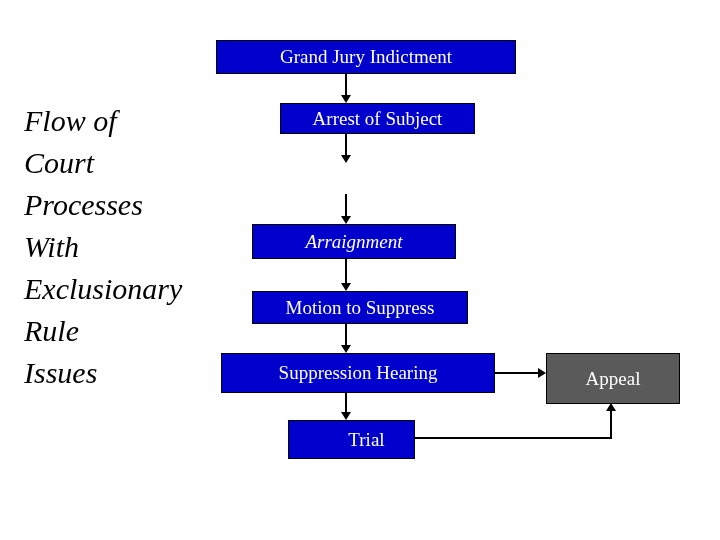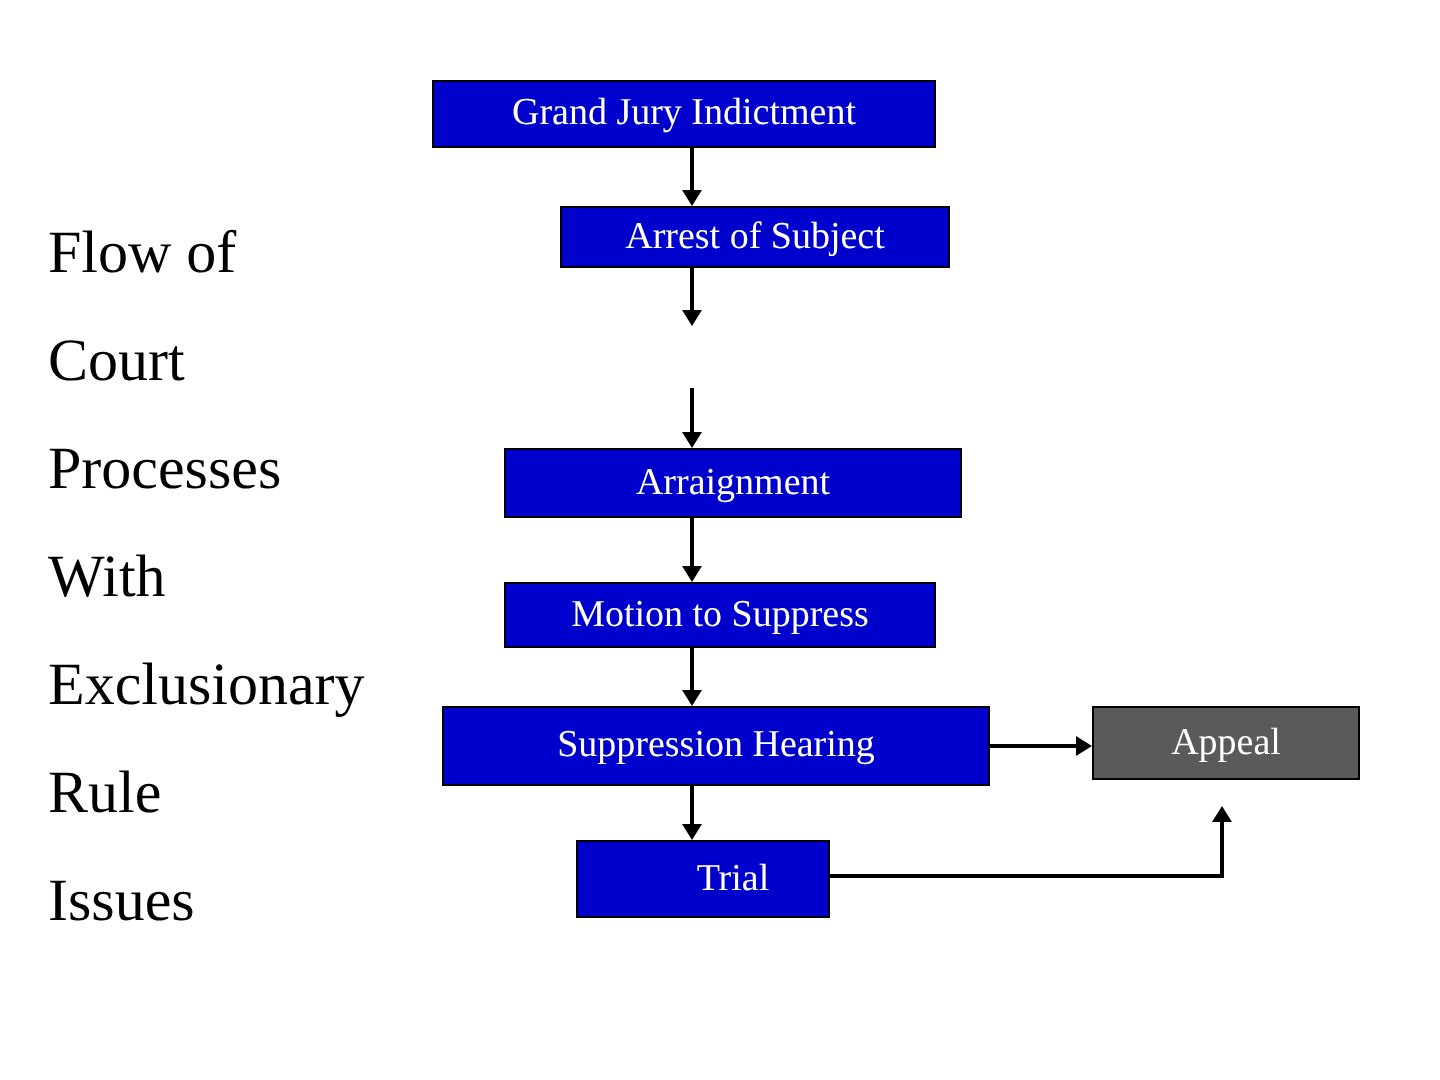--- a/index.html
+++ b/index.html
@@ -16,53 +16,54 @@
     overflow: hidden;
     font-family: "Liberation Serif", "DejaVu Serif", serif;
   }
   
   #heading {
     position: absolute;
     left: 24px;
     top: 100px;
     width: 196px;
     font-size: 30px;
-    line-height: 54px;
+    line-height: 42px;
     color: #000000;
     font-family: "Liberation Serif", "DejaVu Serif", serif;
     white-space: pre-line;
     letter-spacing: 0px;
+    font-style: italic;
   }
   
   .node {
     position: absolute;
     box-sizing: border-box;
     border: 1px solid #000000;
     color: #ffffff;
     display: flex;
     align-items: center;
     justify-content: center;
     text-align: center;
     font-family: "Liberation Serif", "DejaVu Serif", serif;
     font-size: 19px;
     line-height: 1.05;
     white-space: nowrap;
     user-select: none;
   }
   .node.blue  { background: #0000CC; }
   .node.gray  { background: #5A5A5A; }
 
-  #n-indictment  { left:216px; top:40px;  width:252px; height:34px; }
+  #n-indictment  { left:216px; top:40px;  width:300px; height:34px; }
   #n-arrest      { left:248px; top:103px; width:195px; height:31px;margin-left:32px; }
   #n-initial     { left:246px; top:163px; width:216px; height:31px; }
-  #n-arraign     { left:252px; top:224px; width:229px; height:35px; }
+  #n-arraign     { left:252px; top:224px; width:204px; height:35px;font-style:italic; }
   #n-motion      { left:252px; top:291px; width:216px; height:33px; }
   #n-supphearing { left:221px; top:353px; width:274px; height:40px; }
   #n-trial       { left:288px; top:420px; width:127px; height:39px;padding-left:30px; }
-  #n-appeal      { left:546px; top:353px; width:134px; height:37px; }
+  #n-appeal      { left:546px; top:353px; width:134px; height:51px; }
 
   
   .conn {
     position: absolute;
     background: #000000;
   }
   .v { width: 2px; }
   .h { height: 2px; }
 
   

